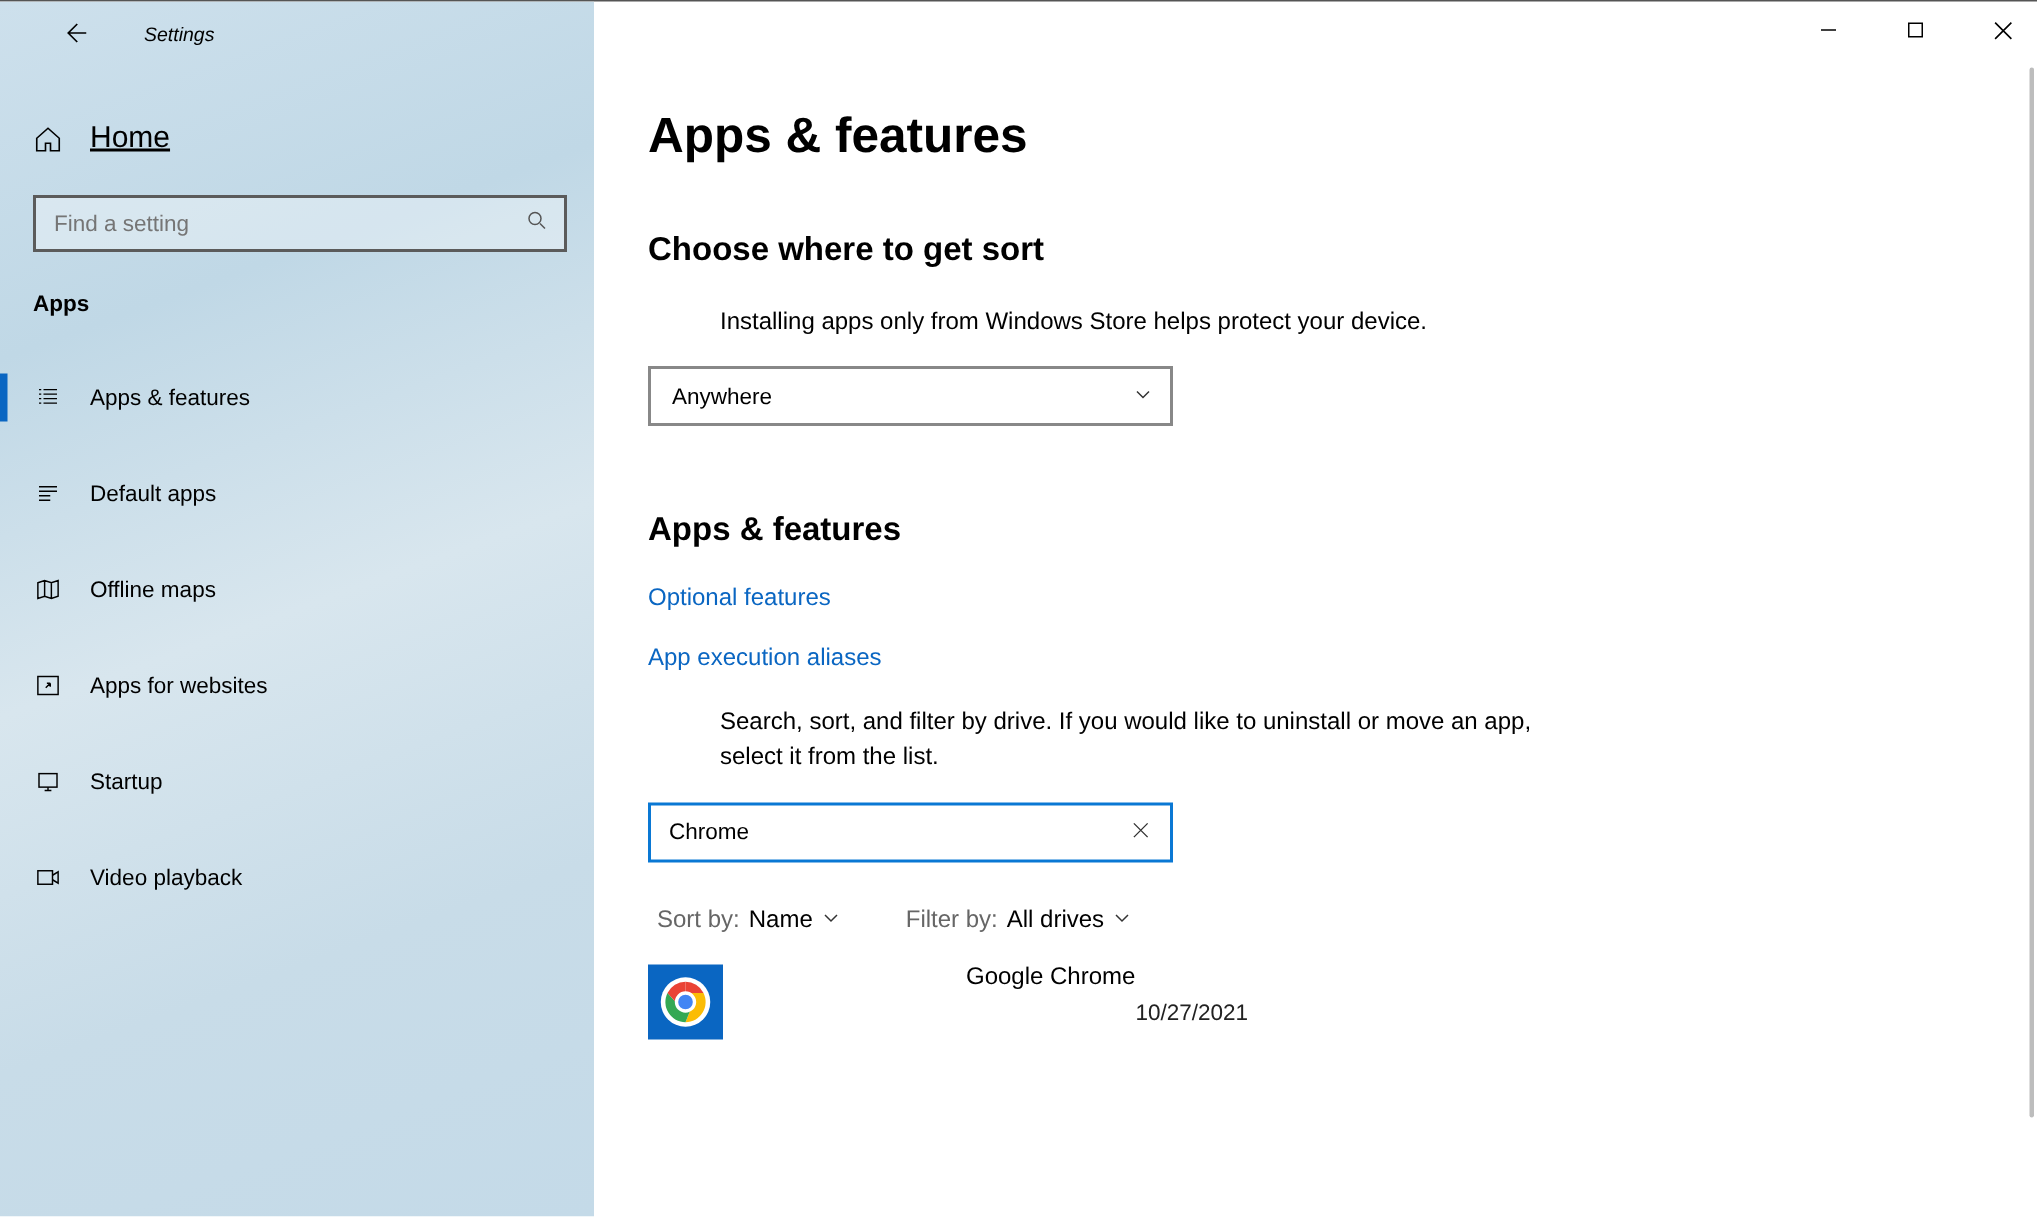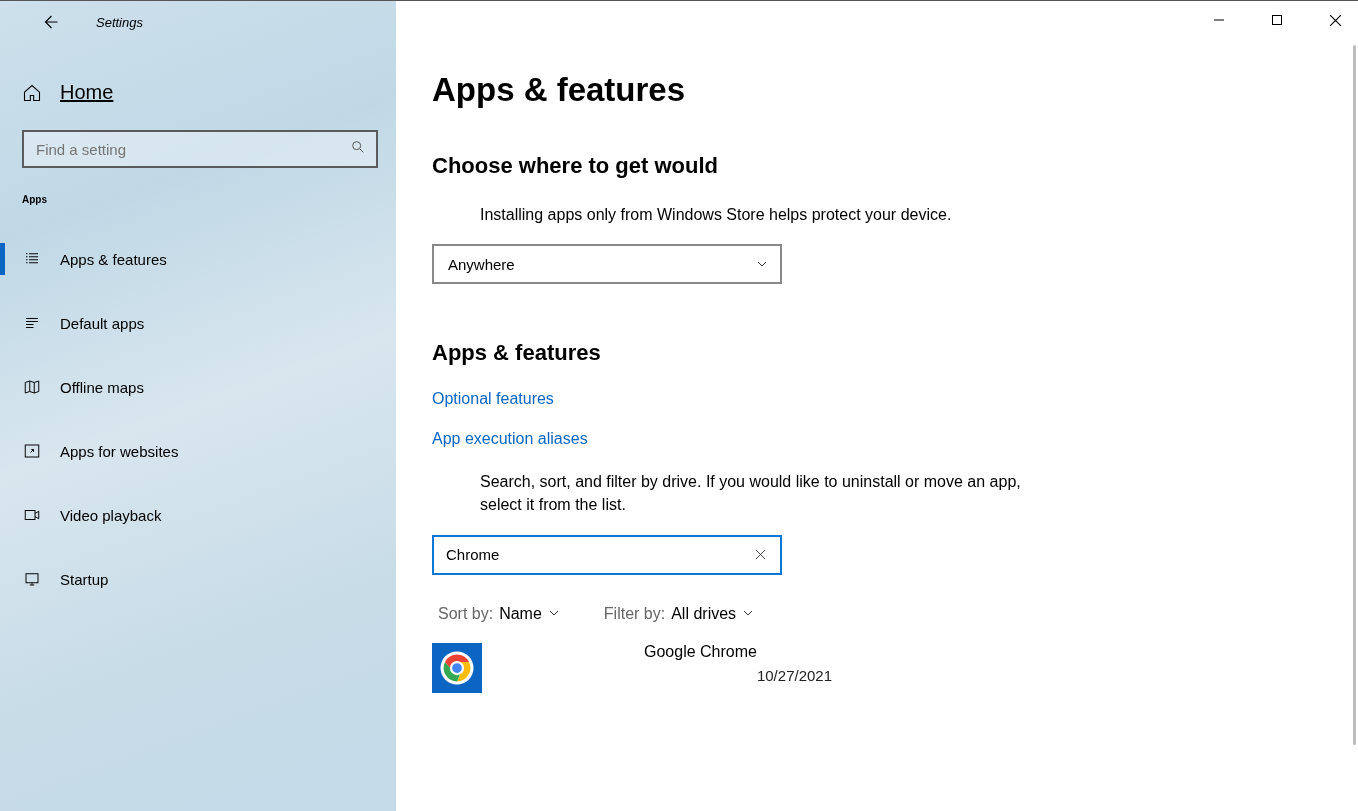--- a/index.html
+++ b/index.html
@@ -10,21 +10,21 @@
     .sidebar { width: 396px; height: 100%; background: linear-gradient(160deg, #cde0ec 0%, #c0d8e6 25%, #d8e6ee 50%, #c8dce8 75%, #c4dae8 100%); position: relative; }
     .sidebar-header { display: flex; align-items: center; height: 42px; padding-left: 40px; font-style: italic; }
     .back-arrow { width: 20px; height: 20px; display: flex; align-items: center; justify-content: center; cursor: pointer; }
     .sidebar-title { margin-left: 36px; font-size: 13px; color: #000; }
     .home-row { display: flex; align-items: center; padding: 10px 22px; margin-top: 28px; cursor: pointer; }
     .home-row .home-icon { width: 20px; height: 20px; margin-right: 18px; }
     .home-row span { font-size: 20px; color: #000; text-decoration: underline; }
     .search-row { margin: 16px 18px 0 22px; }
     .search-box { width: 356px; height: 38px; border: 2px solid #5b5b5b; background: rgba(255,255,255,0.35); display: flex; align-items: center; padding: 0 10px 0 12px; }
     .search-box input { flex: 1; border: none; outline: none; background: transparent; font-size: 15px; color: #555; }
-    .section-label { margin: 26px 0 0 22px; font-size: 10px; font-weight: 600; color: #000; }
+    .section-label { margin: 26px 0 0 22px; font-size: 15px; font-weight: 600; color: #000; }
     .nav { margin-top: 32px; }
     .nav-item { display: flex; align-items: center; padding: 12px 22px; cursor: pointer; position: relative; margin-bottom: 20px; }
     .nav-item.active::before { content: ""; position: absolute; left: 0; top: 6px; bottom: 6px; width: 5px; background: #0a66c2; }
     .nav-item .nav-icon { width: 20px; height: 20px; margin-right: 18px; display: flex; align-items: center; justify-content: center; }
     .nav-item span { font-size: 15px; color: #000; }
 
     
     .content { flex: 1; height: 100%; padding: 70px 36px 0 36px; position: relative; overflow-y: auto; }
     .window-controls { position: absolute; top: 4px; right: 8px; display: flex; gap: 28px; }
     .window-controls .ctrl { width: 30px; height: 30px; display: flex; align-items: center; justify-content: center; cursor: pointer; }
@@ -117,34 +117,34 @@
         <svg viewBox="0 0 24 24" width="18" height="18" fill="none" stroke="#000" stroke-width="1.3">
             <rect x="3" y="4" width="18" height="16"></rect>
             <path d="M10 14 L14 10 M14 10 H11 M14 10 V13"></path>
           </svg>
       </span>
       <span>Apps for websites</span>
     </div>
     <div class="nav-item">
       <span class="nav-icon">
         <svg viewBox="0 0 24 24" width="18" height="18" fill="none" stroke="#000" stroke-width="1.3">
+            <rect x="4" y="5" width="16" height="12"></rect>
+            <path d="M9 20 H15 M12 17 V20"></path>
+          </svg>
+      </span>
+      <span>Startup</span>
+    </div>
+    <div class="nav-item">
+      <span class="nav-icon">
+        <svg viewBox="0 0 24 24" width="18" height="18" fill="none" stroke="#000" stroke-width="1.3">
             <rect x="3" y="6" width="13" height="12"></rect>
             <path d="M16 10 L21 7 V17 L16 14"></path>
           </svg>
       </span>
       <span>Video playback</span>
-    </div>
-    <div class="nav-item">
-      <span class="nav-icon">
-        <svg viewBox="0 0 24 24" width="18" height="18" fill="none" stroke="#000" stroke-width="1.3">
-            <rect x="4" y="5" width="16" height="12"></rect>
-            <path d="M9 20 H15 M12 17 V20"></path>
-          </svg>
-      </span>
-      <span>Startup</span>
     </div>
   </nav>
 </aside>
 
 <main class="content">
 
   <div class="window-controls">
     <div class="ctrl">
       <svg viewBox="0 0 12 12" width="12" height="12" stroke="#000" stroke-width="1">
           <path d="M1 6 H11"></path>
@@ -162,21 +162,21 @@
     </div>
   </div>
 
   <div class="scroll-track">
     <div class="scroll-thumb"></div>
   </div>
 
   <h1>Apps &amp; features</h1>
 
   <section class="section">
-    <h2>Choose where to get would</h2>
+    <h2>Choose where to get sort</h2>
     <p class="desc">Installing apps only from Windows Store helps protect your device.</p>
     <div class="dropdown">
       <span>Anywhere</span>
       <span>
         <svg class="chevron" viewBox="0 0 12 12" fill="none" stroke="#333" stroke-width="1">
             <path d="M2 4 L6 8 L10 4"></path>
           </svg>
       </span>
     </div>
   </section>

